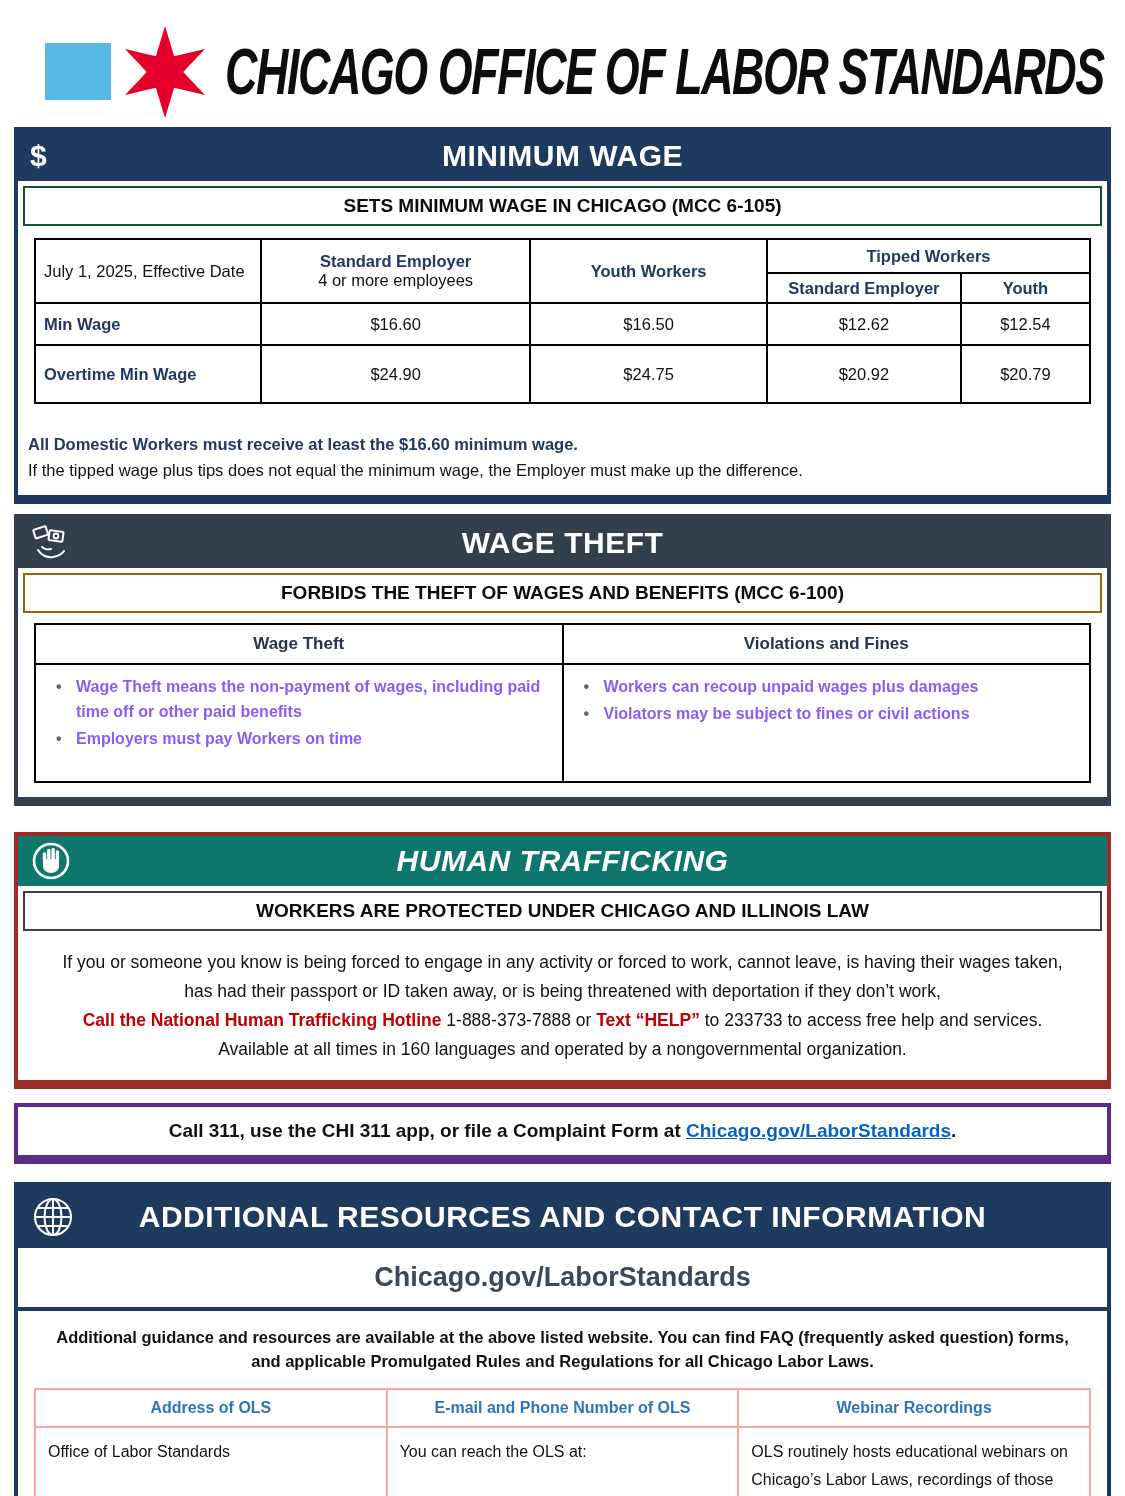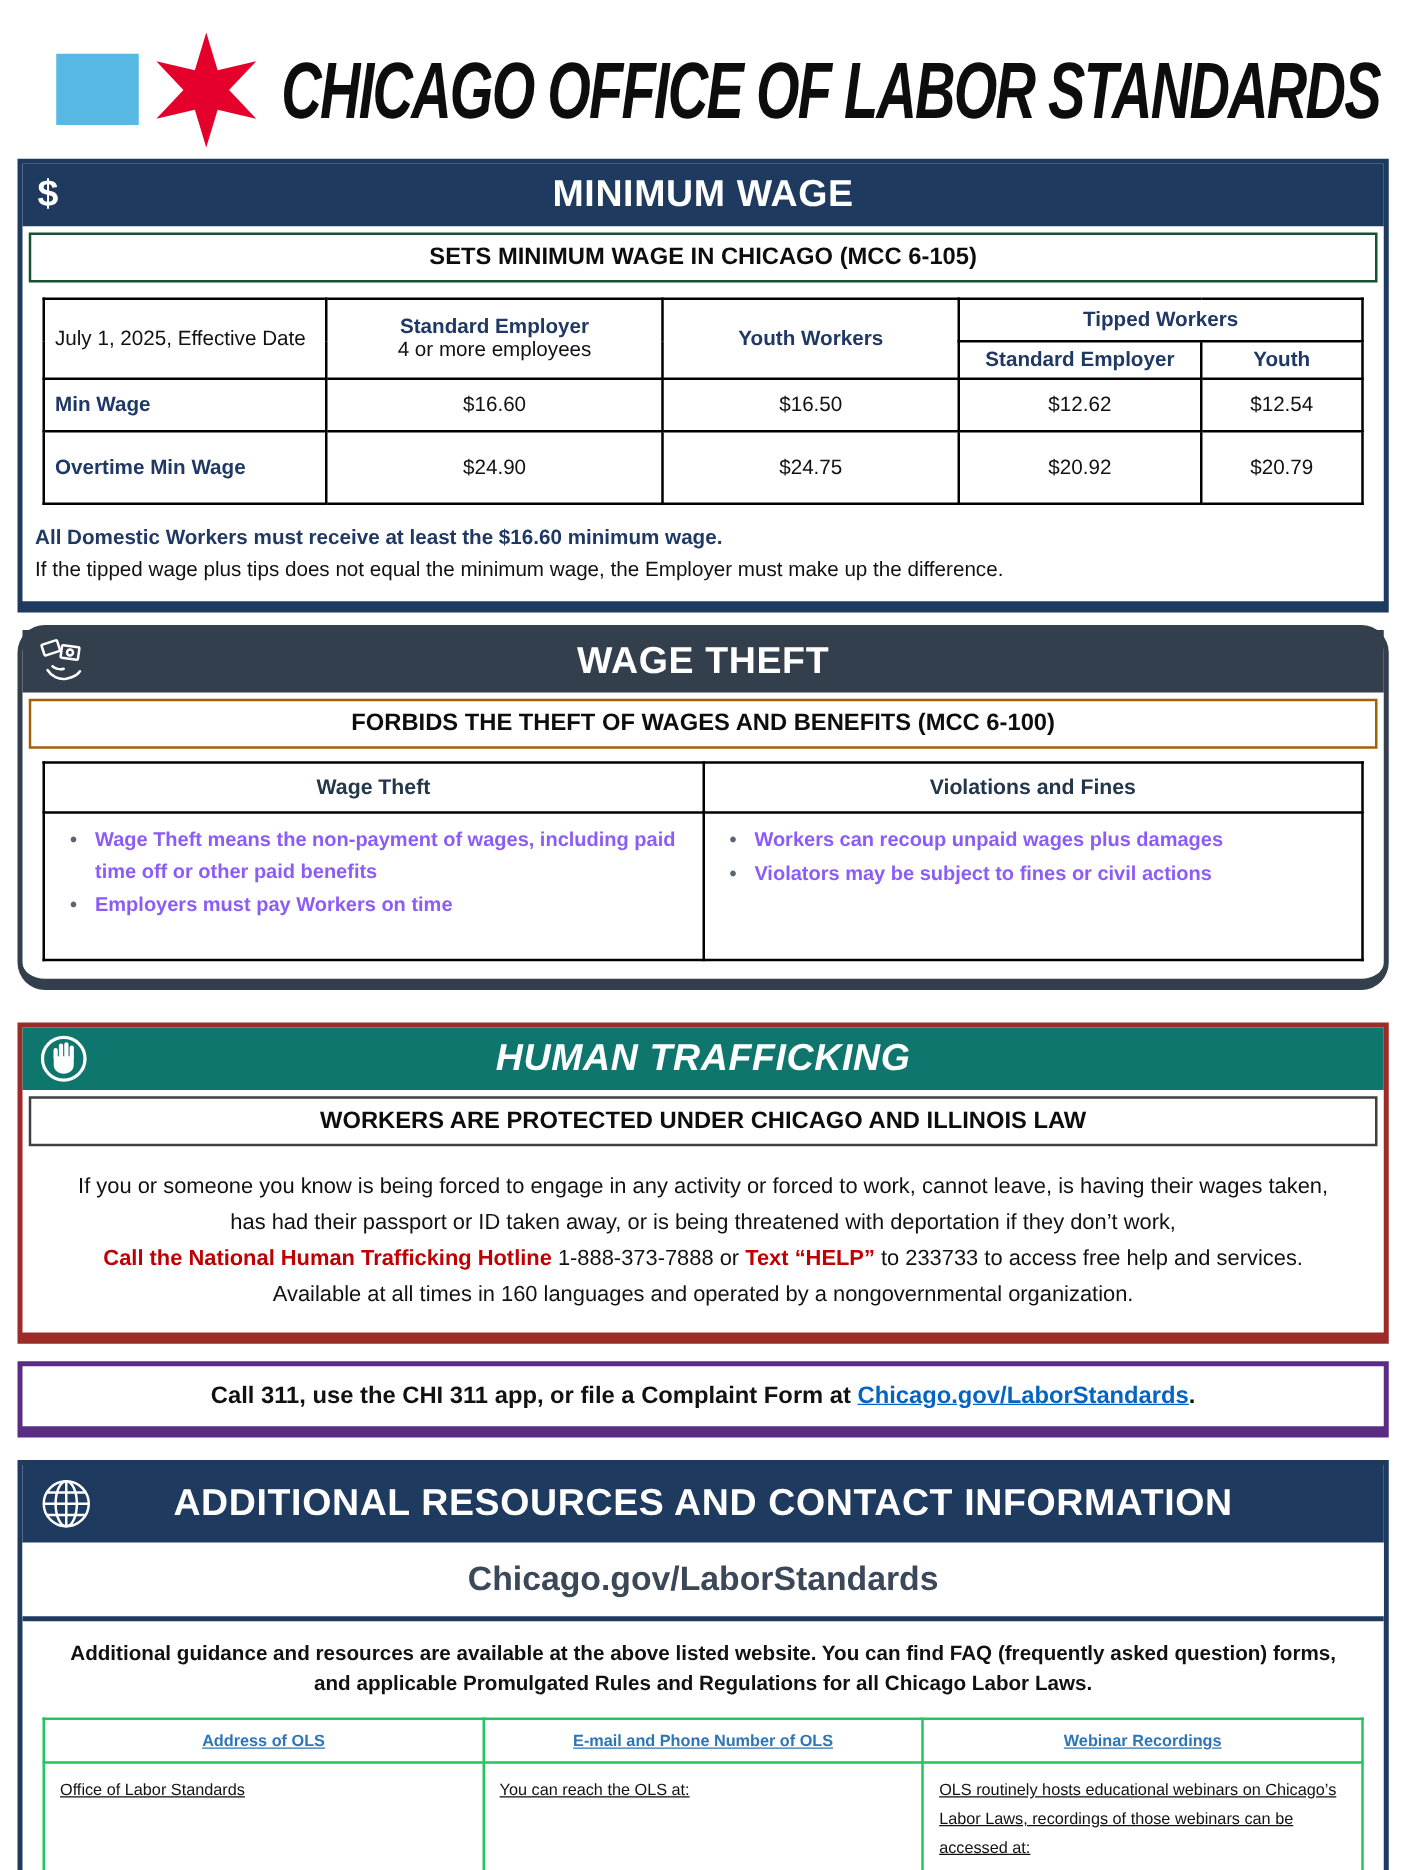--- a/index.html
+++ b/index.html
@@ -37,21 +37,21 @@
 
   .navy   { border-color: #1e3a5f; } .navy-bg   { background: #1e3a5f; }
   .slate  { border-color: #333f4c; } .slate-bg  { background: #333f4c; }
   .redc   { border-color: #9d2b28; } .red-bg    { background: #0f766e; font-style: italic; }
   .purple { border-color: #5b2c83; } .purple-bg { background: #5b2c83; }
   .b-navy  { border: 2px solid #14532d; }
   .b-slate { border: 2px solid #a16207; }
   .b-red   { border: 2px solid #404040; }
 
   
-  .mw-table { width: calc(100% - 32px); margin: 12px 16px 12px 16px; border-collapse: collapse; }
+  .mw-table { width: calc(100% - 32px); margin: 12px 16px 26px 16px; border-collapse: collapse; }
   .mw-table td { border: 2.5px solid #000; font-size: 16.5px; text-align: center; padding: 4px 6px; }
   .mw-table .lbl { text-align: left; padding-left: 8px; }
   .navy-bold { color: #1f3864; font-weight: bold; }
   .mw-row { height: 42px; } .mw-row2 { height: 58px; }
 
   .mw-notes { text-align: left; padding: 2px 10px 12px 10px; font-size: 16.5px; line-height: 1.55; }
   .mw-note-bold { color: #1f3864; font-weight: bold; }
 
   
   .wt-table { width: calc(100% - 32px); margin: 10px 16px 14px 16px; border-collapse: collapse; }
@@ -66,21 +66,21 @@
   .red-strong { color: #c00000; font-weight: bold; }
 
   
   .fc-band { background: #fff; margin: 5px; text-align: center; font-weight: bold; font-size: 19px; padding: 8px 4px; }
   a.inline-link { color: #0563c1; text-decoration: underline; font-weight: bold; cursor: pointer; }
 
   
   .res-site { text-align: center; font-size: 27px; font-weight: bold; color: #3b4859; padding: 14px 0; background: #fff; border-bottom: 4px solid #1e3a5f; }
   .res-intro { text-align: center; font-weight: bold; font-size: 16.5px; line-height: 1.5; padding: 14px 30px 10px 30px; }
   .res-table { width: calc(100% - 32px); margin: 4px 16px 14px 16px; border-collapse: collapse; table-layout: fixed; }
-  .res-table td { border: 2px solid #22c55e; font-size: 13px; vertical-align: top; text-decoration: underline; }
+  .res-table td { border: 2px solid #fca5a5; font-size: 16px; vertical-align: top; }
   .res-table .hdr { text-align: center; font-weight: bold; color: #2e75b6; padding: 9px 4px; }
   .res-cell { padding: 10px 12px; line-height: 1.75; height: 132px; }
 </style>
 </head>
 <body>
 
 <div class="brand-header">
   <div class="flag-square"></div>
   <svg class="flag-star" viewBox="0 0 100 100">
     <polygon fill="#e4002b" points="50,2 59.5,33.5 91.6,26 69,50 91.6,74 59.5,66.5 50,98 40.5,66.5 8.4,74 31,50 8.4,26 40.5,33.5"></polygon>
@@ -128,21 +128,21 @@
     </tr>
   </tbody>
     </table>
 
   <div class="mw-notes">
     <div class="mw-note-bold">All Domestic Workers must receive at least the $16.60 minimum wage.</div>
     <div>If the tipped wage plus tips does not equal the minimum wage, the Employer must make up the difference.</div>
   </div>
 </div>
 
-<div class="section slate" style="margin-bottom:26px;border-radius:22px;">
+<div class="section slate" style="margin-bottom:26px;">
   <div class="sec-head slate-bg">
     <div class="icon-slot">
       <svg width="40" height="40" viewBox="0 0 40 40" fill="none" stroke="#fff" stroke-width="2" stroke-linecap="round" stroke-linejoin="round">
         <rect x="4" y="5" width="13" height="9" rx="1" transform="rotate(-18 10 9)"></rect>
         <rect x="19" y="8" width="14" height="10" rx="1" transform="rotate(8 26 13)"></rect>
         <circle cx="26" cy="13" r="2.4"></circle>
         <path d="M8 27c3 5 9 8 15 7 5-1 9-3 11-6"></path>
         <path d="M12 24c2 2 6 3 9 2"></path>
       </svg>
     </div>

